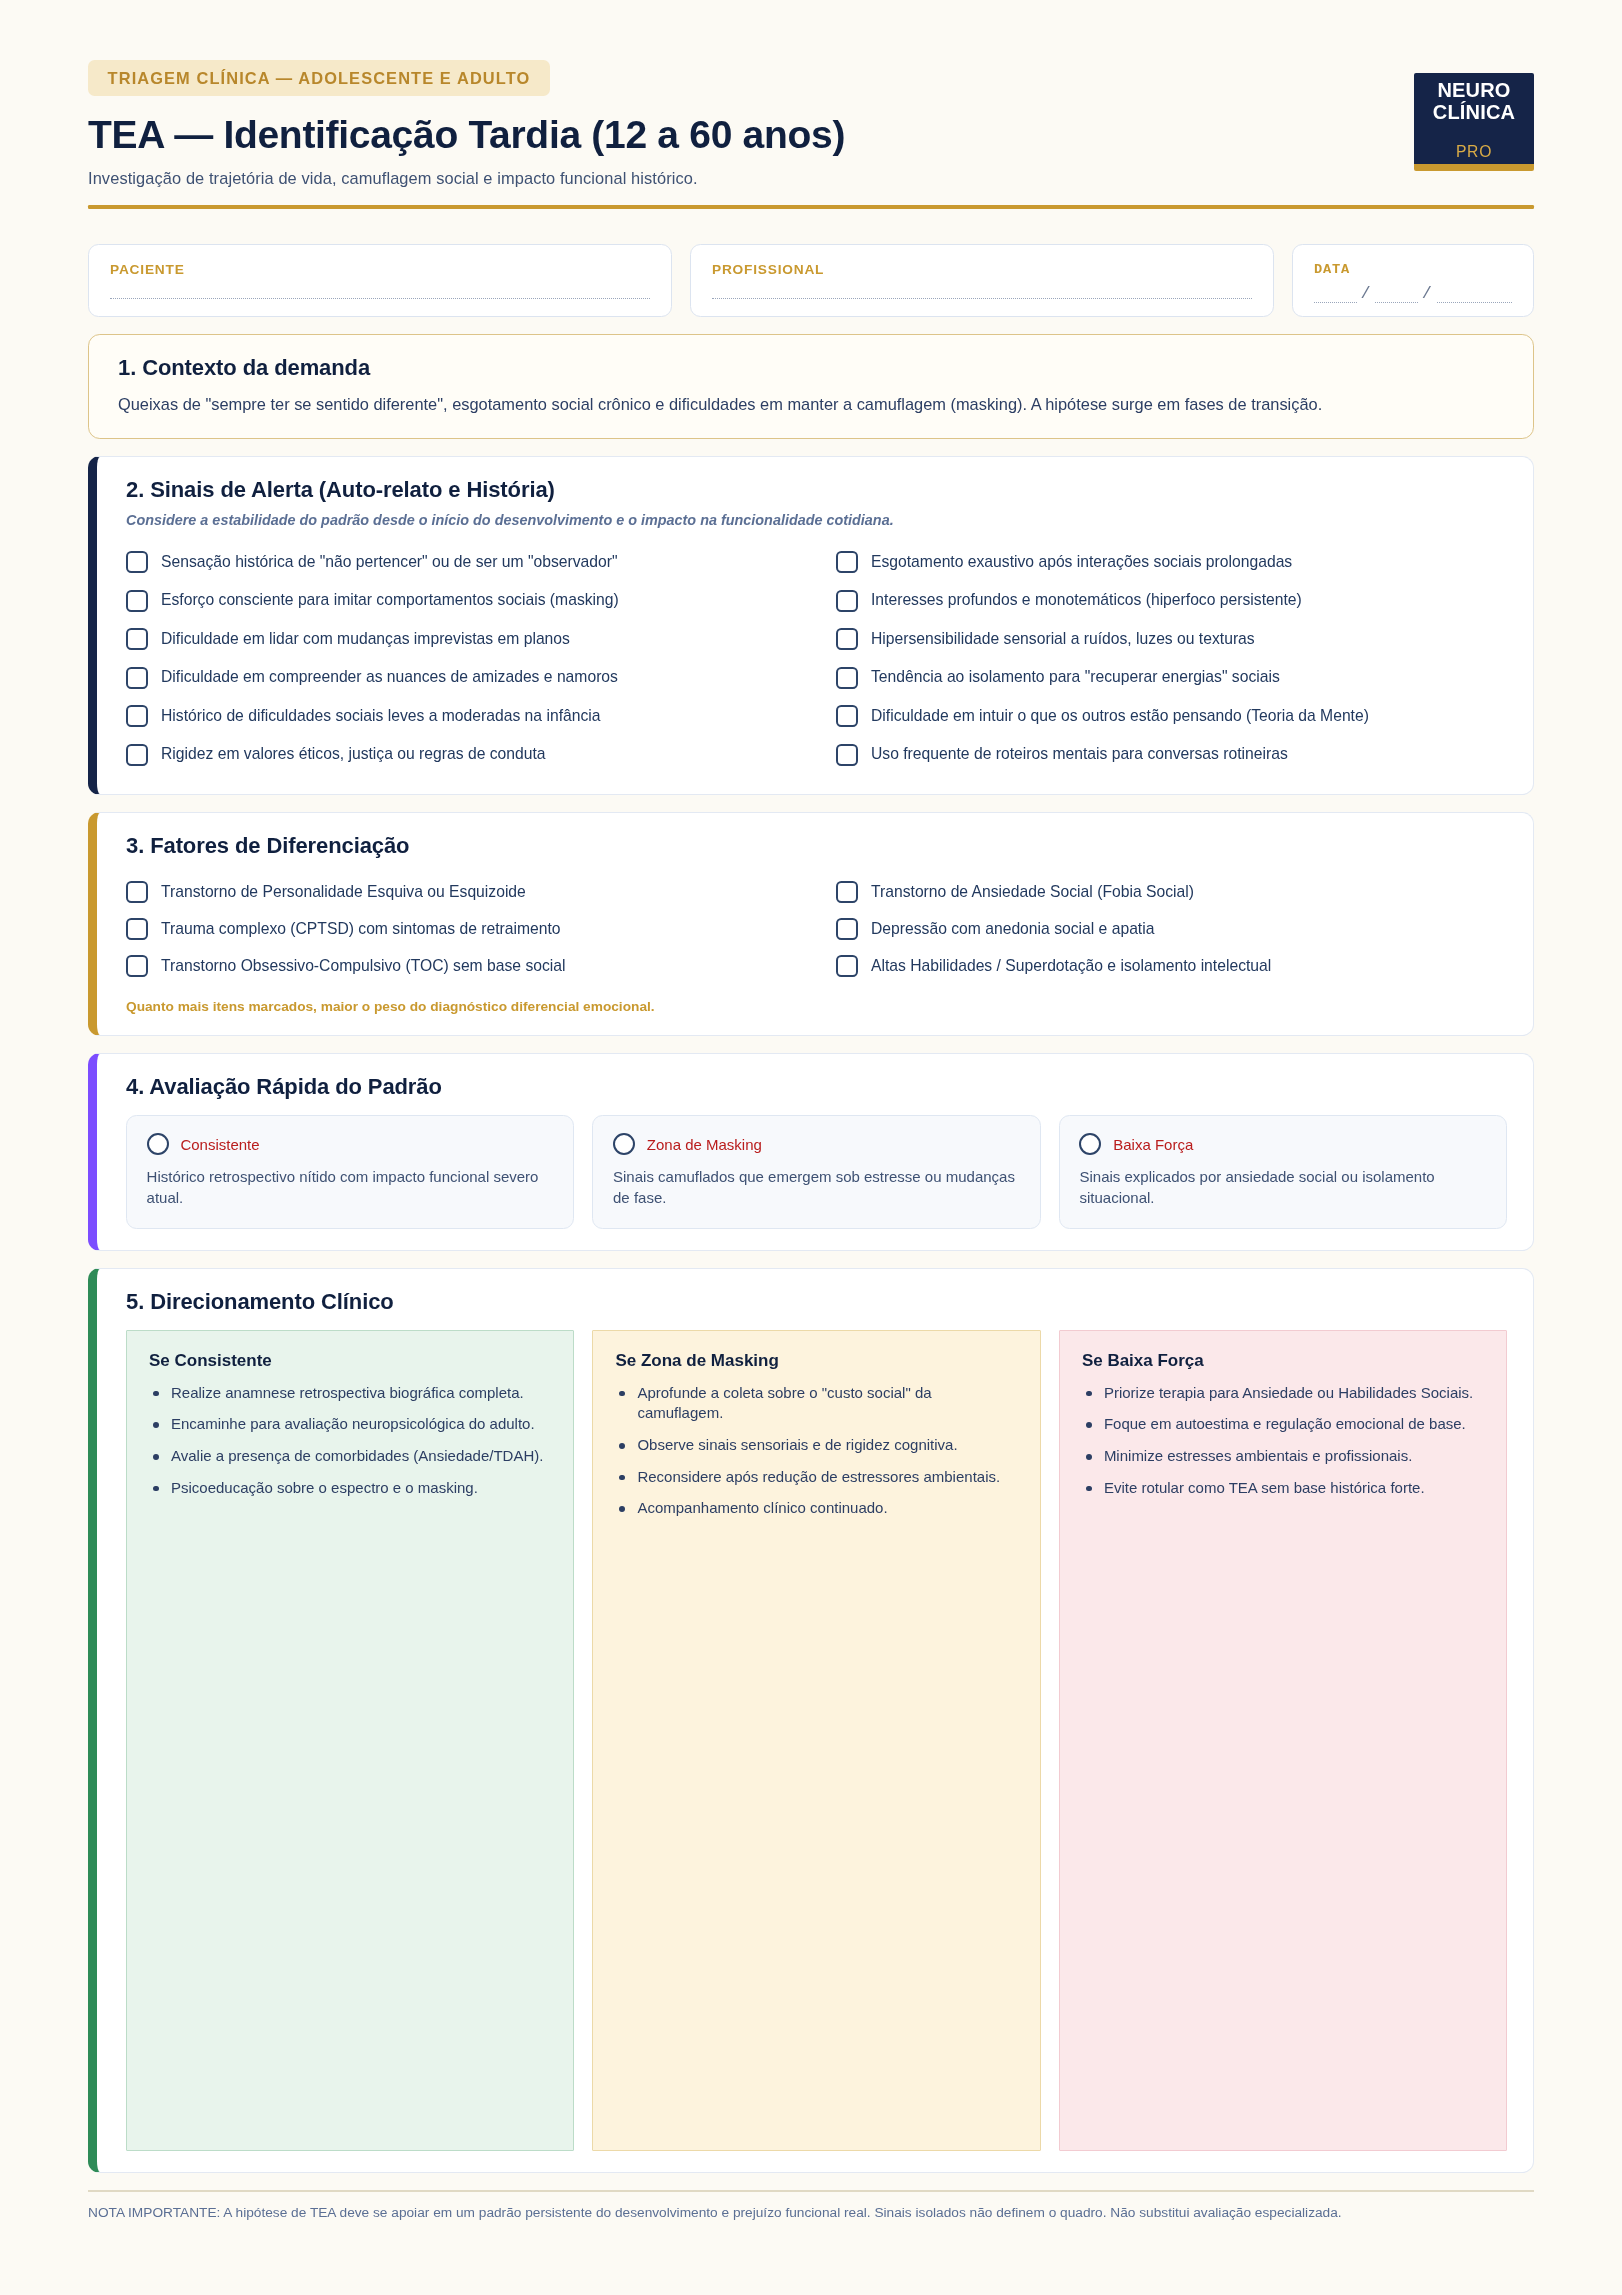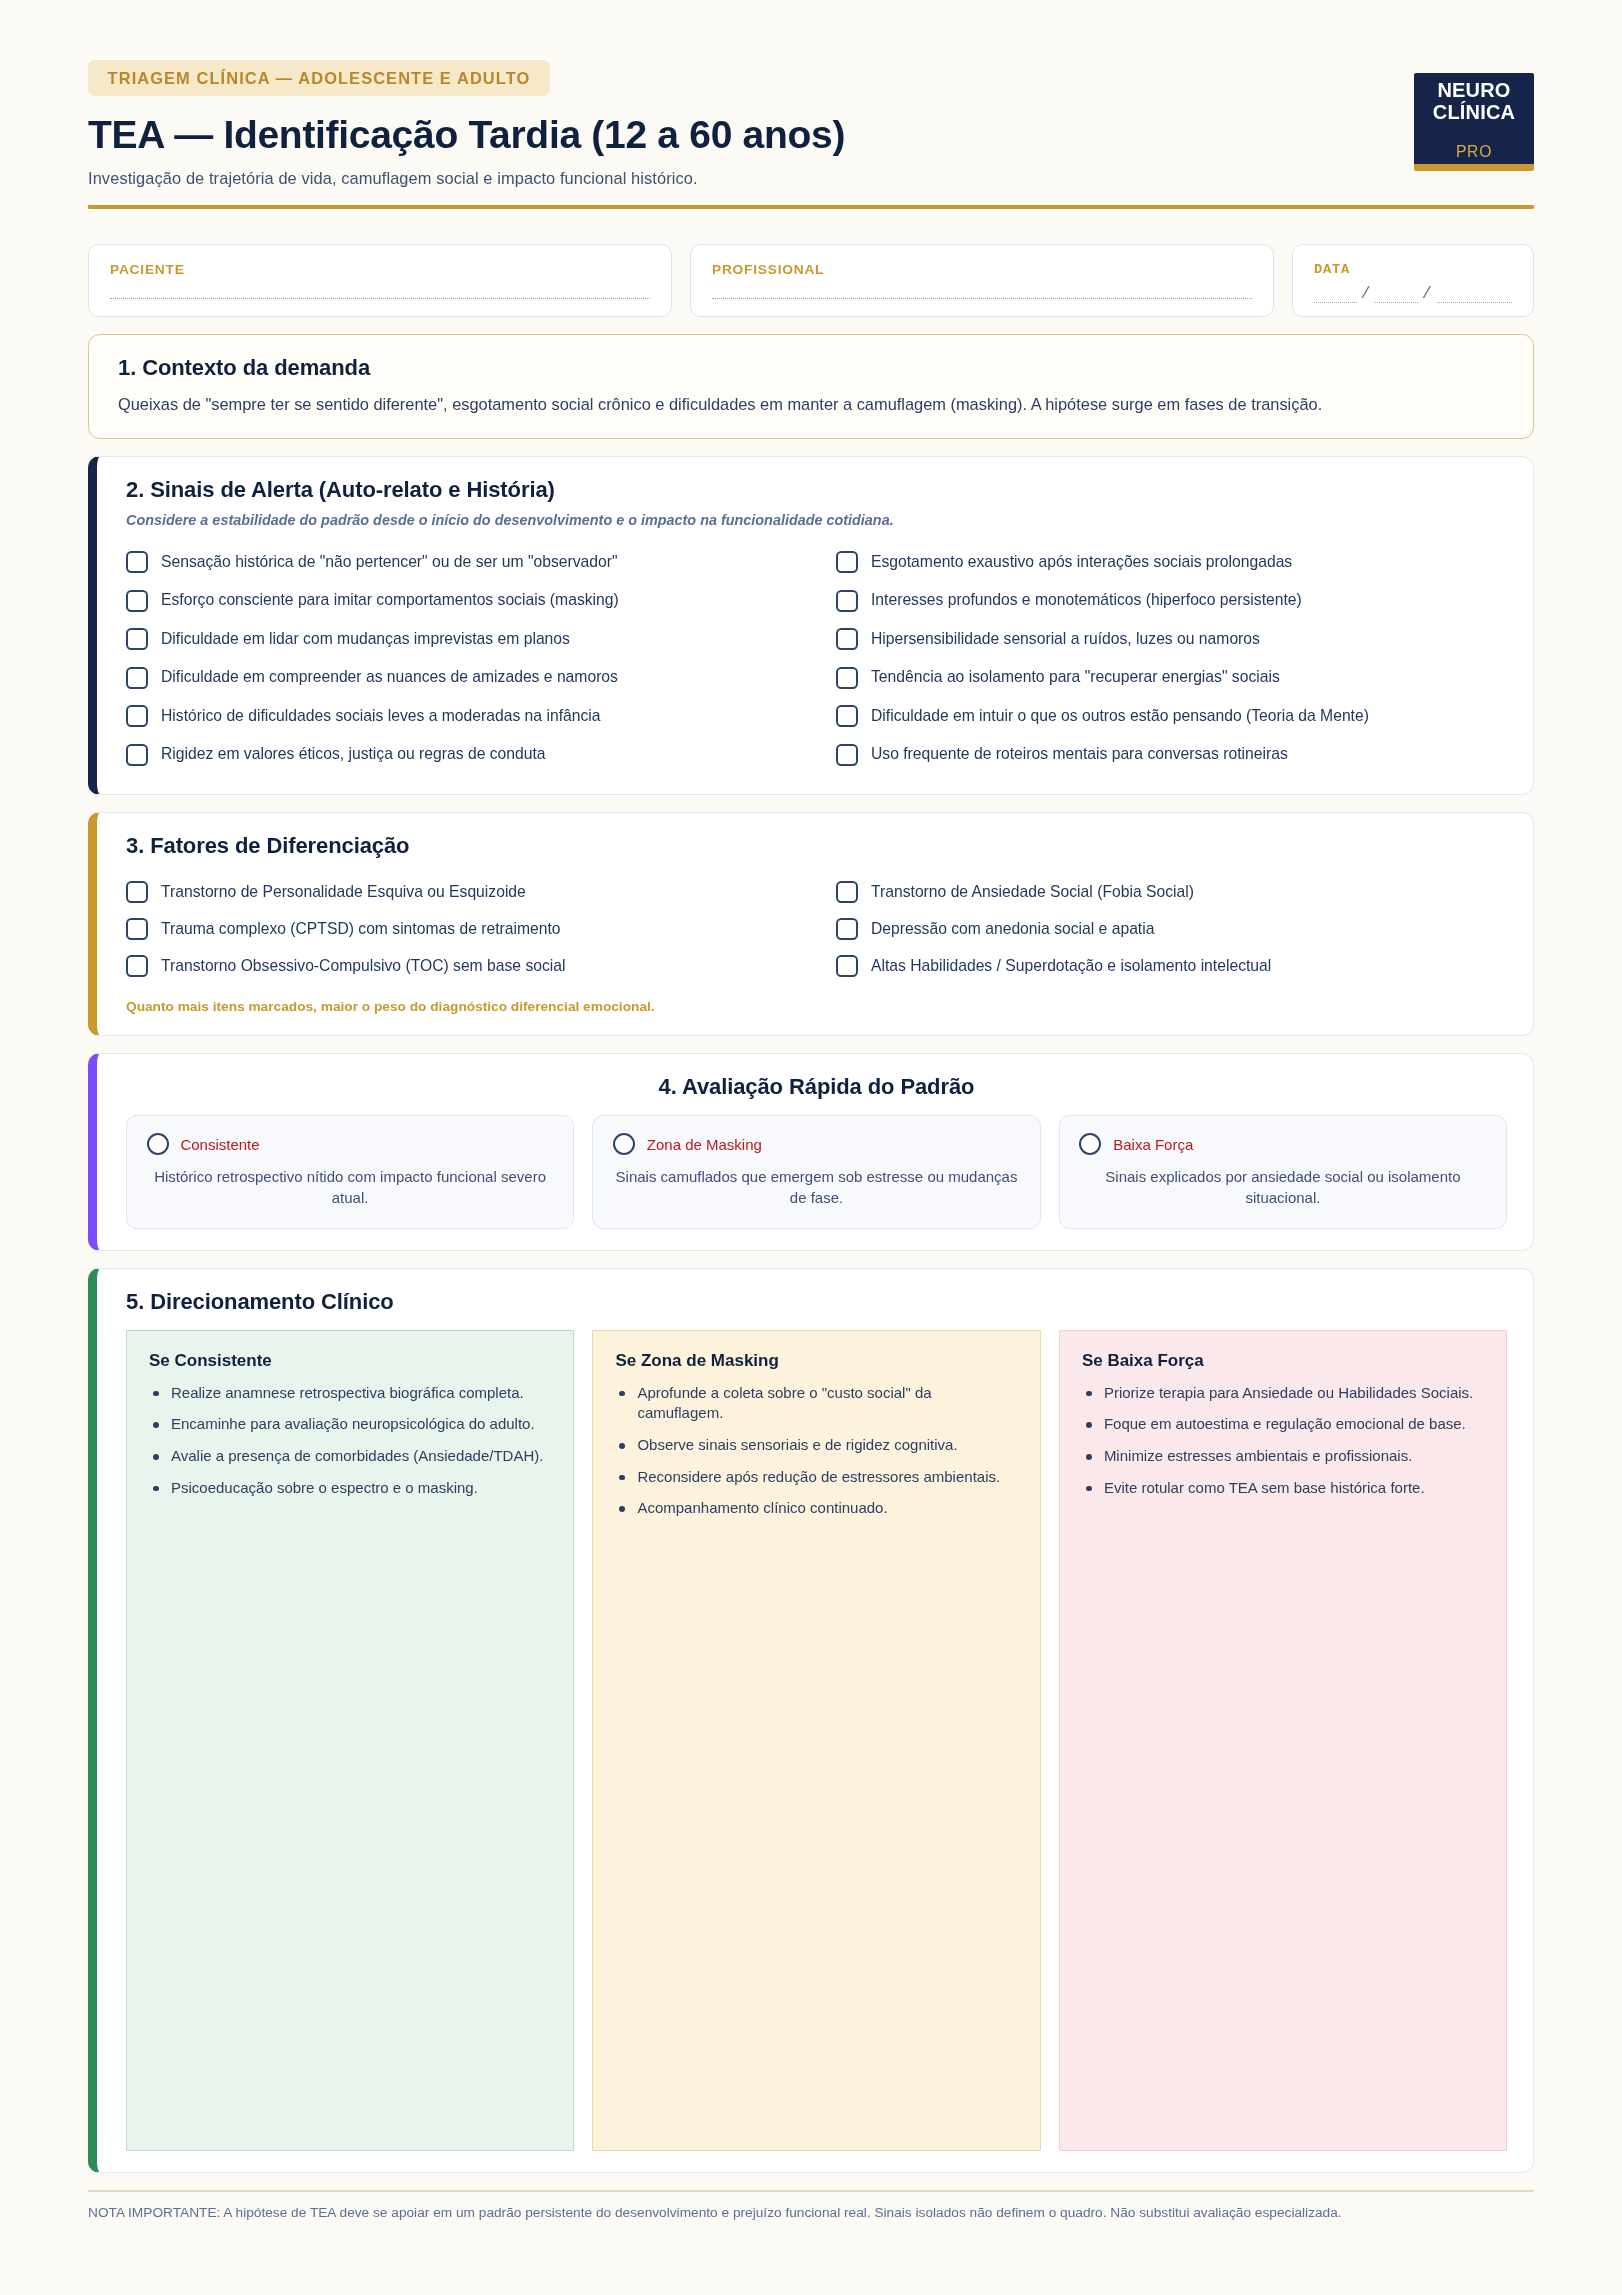--- a/index.html
+++ b/index.html
@@ -140,21 +140,21 @@
   .section {
     background: #ffffff;
     border-radius: 11.8px;
     margin-top: 17px;
     padding: 19.6px 26px 21px 29px;
     border: 1.3px solid #e3e9f3;
     position: relative;
   }
   .section.accent-navy { border-left: 9.2px solid #152448; }
   .section.accent-gold { border-left: 9.2px solid #c9992f; }
-  .section.accent-purple { border-left: 9.2px solid #7c4dff; text-align: center; }
+  .section.accent-purple { border-left: 9.2px solid #7c4dff; }
   .section.accent-green { border-left: 9.2px solid #2e8b57; }
   .section.outline-gold {
     border: 1.3px solid #ddc489;
     background: #fffdf7;
   }
 
   .section-title {
     font-size: 22px;
     font-weight: bold;
     color: #10203f;
@@ -369,21 +369,21 @@
       <div class="check-item">
         <span class="checkbox"></span>
         <span class="check-label">Interesses profundos e monotemáticos (hiperfoco persistente)</span>
       </div>
       <div class="check-item">
         <span class="checkbox"></span>
         <span class="check-label">Dificuldade em lidar com mudanças imprevistas em planos</span>
       </div>
       <div class="check-item">
         <span class="checkbox"></span>
-        <span class="check-label">Hipersensibilidade sensorial a ruídos, luzes ou namoros</span>
+        <span class="check-label">Hipersensibilidade sensorial a ruídos, luzes ou texturas</span>
       </div>
       <div class="check-item">
         <span class="checkbox"></span>
         <span class="check-label">Dificuldade em compreender as nuances de amizades e namoros</span>
       </div>
       <div class="check-item">
         <span class="checkbox"></span>
         <span class="check-label">Tendência ao isolamento para "recuperar energias" sociais</span>
       </div>
       <div class="check-item">

